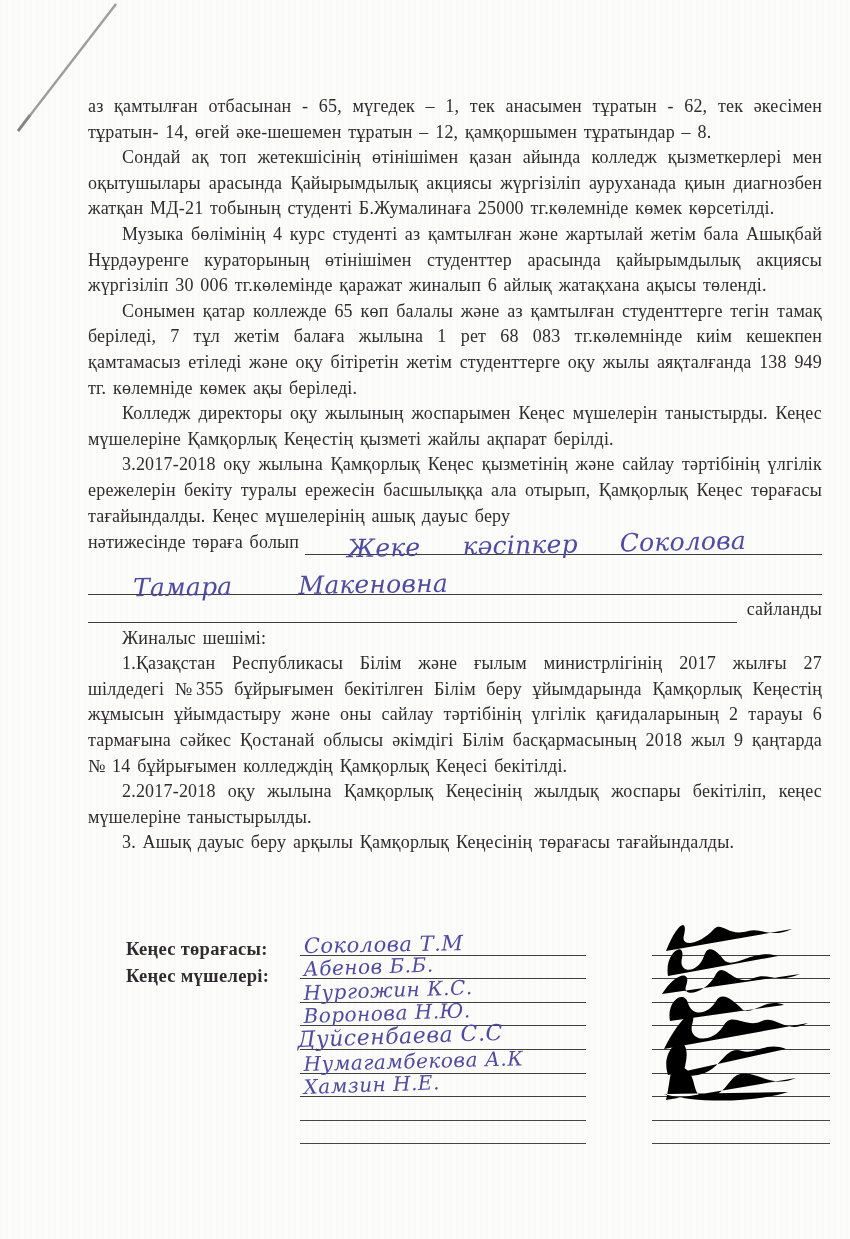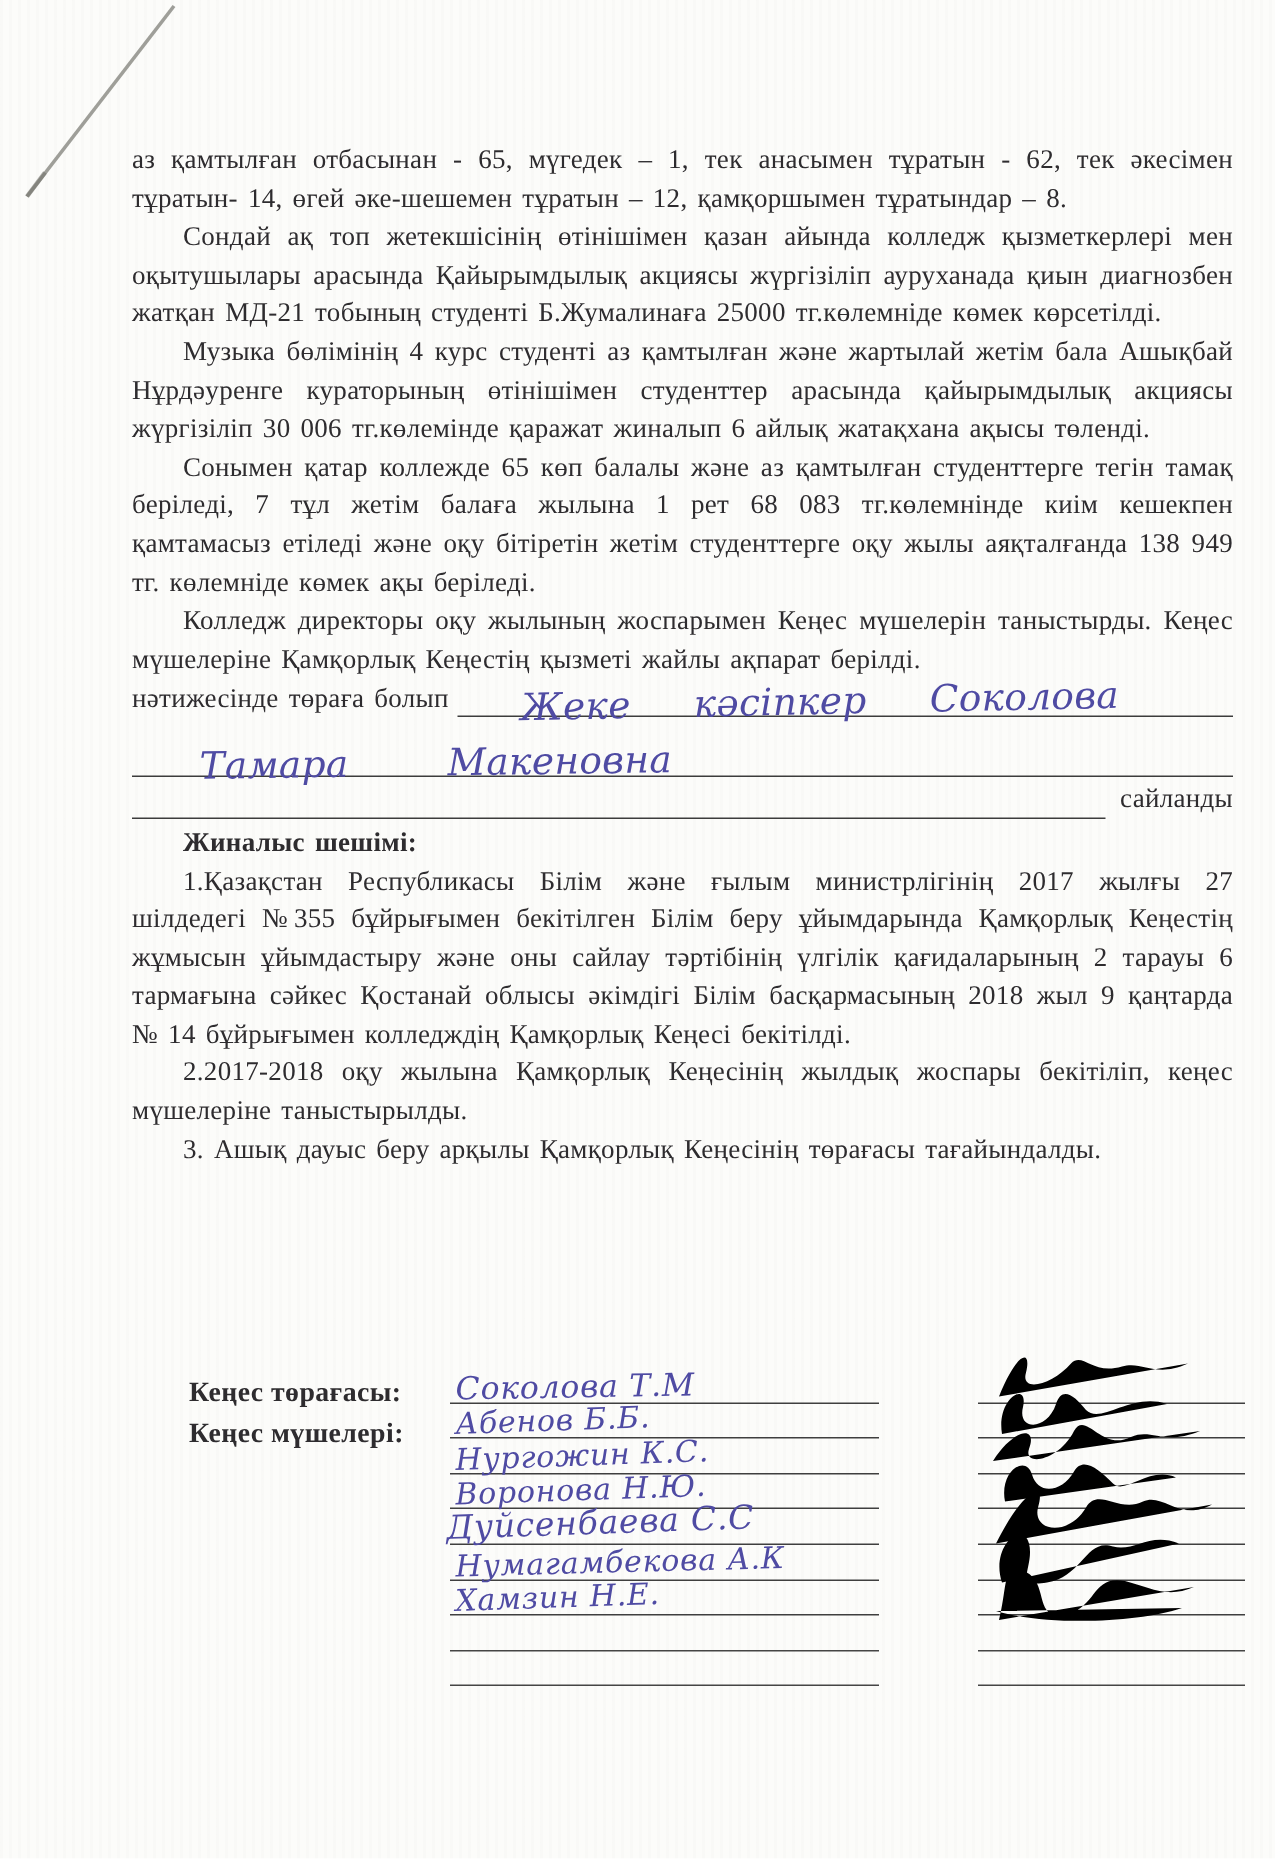--- a/index.html
+++ b/index.html
@@ -17,21 +17,21 @@
   }
   .fold-svg { position:absolute; left:0; top:0; }
   .doc {
     position:absolute; left:88px; top:94px; width:734px;
     font-size:18px; line-height:25.6px;
     text-align:justify;
     letter-spacing:0.2px; word-spacing:2px;
   }
   .para { text-indent:34px; }
   .para.no-indent { text-indent:0; }
-  .para.bold { font-weight:bold; text-align:left; }
+  .para.bold { font-weight:normal; text-align:left; }
   .hw {
     font-family:"DejaVu Serif", serif;
     font-style:italic;
     color:#4f4ba3;
     white-space:nowrap;
   }
   
   .fill-row { display:flex; align-items:flex-end; text-align:left; }
   .fill-lead { white-space:nowrap; padding-right:6px; }
   .uline { border-bottom:1.8px solid #3c3c3c; }
@@ -42,21 +42,21 @@
   }
   .full-line { position:relative; height:21px; border-bottom:1.8px solid #3c3c3c; margin-top:19px; }
   .hw-line2 {
     position:absolute; left:45px; bottom:-4px;
     font-size:25px; word-spacing:58px; transform:rotate(-0.8deg);
   }
   .sailandy-row { display:flex; align-items:flex-end; margin-top:2px; margin-bottom:3px; }
   .sailandy-row .grow { height:24px; }
   .trail-word { white-space:nowrap; padding-left:10px; }
   
-  .sig-block { position:absolute; left:0; top:912px; width:830px; height:240px; }
+  .sig-block { position:absolute; left:0; top:932px; width:830px; height:240px; }
   .sig-labels { position:absolute; left:126px; top:4px; font-weight:bold; font-size:18.5px; line-height:26.5px; letter-spacing:0.3px; }
   .sig-rows { position:absolute; left:300px; top:0; width:532px; }
   .sig-row { position:relative; height:23.6px; }
   .sig-mid {
     position:absolute; left:0; bottom:0; width:286px; height:100%;
     border-bottom:1.9px solid #3f3f3f;
   }
   .sig-right {
     position:absolute; left:352px; bottom:0; width:178px; height:100%;
     border-bottom:1.9px solid #3f3f3f;
@@ -80,20 +80,21 @@
     <line x1="116" y1="4" x2="18" y2="131" stroke="#8f8f89" stroke-width="2.4" opacity="0.85"></line>
     <line x1="30" y1="115" x2="18" y2="131" stroke="#6f6f68" stroke-width="3" opacity="0.55"></line>
   </svg>
 
   <div class="doc">
     <p class="para no-indent">аз қамтылған отбасынан - 65, мүгедек – 1,  тек анасымен тұратын - 62, тек әкесімен тұратын- 14, өгей әке-шешемен тұратын – 12, қамқоршымен тұратындар – 8.</p>
     <p class="para">Сондай ақ топ жетекшісінің өтінішімен қазан айында колледж қызметкерлері мен оқытушылары арасында Қайырымдылық акциясы жүргізіліп ауруханада қиын диагнозбен жатқан  МД-21 тобының студенті Б.Жумалинаға 25000 тг.көлемніде көмек көрсетілді.</p>
     <p class="para">Музыка бөлімінің 4 курс студенті аз қамтылған және жартылай жетім бала Ашықбай Нұрдәуренге кураторының өтінішімен студенттер арасында қайырымдылық акциясы жүргізіліп 30 006 тг.көлемінде қаражат жиналып 6 айлық жатақхана ақысы төленді.</p>
     <p class="para">Сонымен қатар коллежде 65  көп балалы және аз қамтылған студенттерге тегін тамақ беріледі, 7 тұл жетім балаға жылына 1 рет  68 083  тг.көлемнінде киім кешекпен қамтамасыз етіледі және оқу бітіретін жетім студенттерге оқу жылы аяқталғанда 138 949 тг. көлемніде  көмек ақы  беріледі.</p>
     <p class="para">Колледж директоры оқу жылының жоспарымен Кеңес мүшелерін таныстырды. Кеңес мүшелеріне Қамқорлық Кеңестің қызметі жайлы ақпарат берілді.</p>
+    <p class="para">3.2017-2018 оқу жылына Қамқорлық Кеңес  қызметінің  және  сайлау тәртібінің  үлгілік ережелерін бекіту туралы ережесін басшылыққа ала отырып, Қамқорлық Кеңес төрағасы тағайындалды. Кеңес мүшелерінің ашық дауыс беру</p>
 
     <div class="fill-row">
       <span class="fill-lead">нәтижесінде төраға болып</span>
       <span class="uline grow">
         <span class="hw hw-line1">Жеке кәсіпкер Соколова</span>
       </span>
     </div>
     <div class="full-line">
       <span class="hw hw-line2">Тамара Макеновна</span>
     </div>

